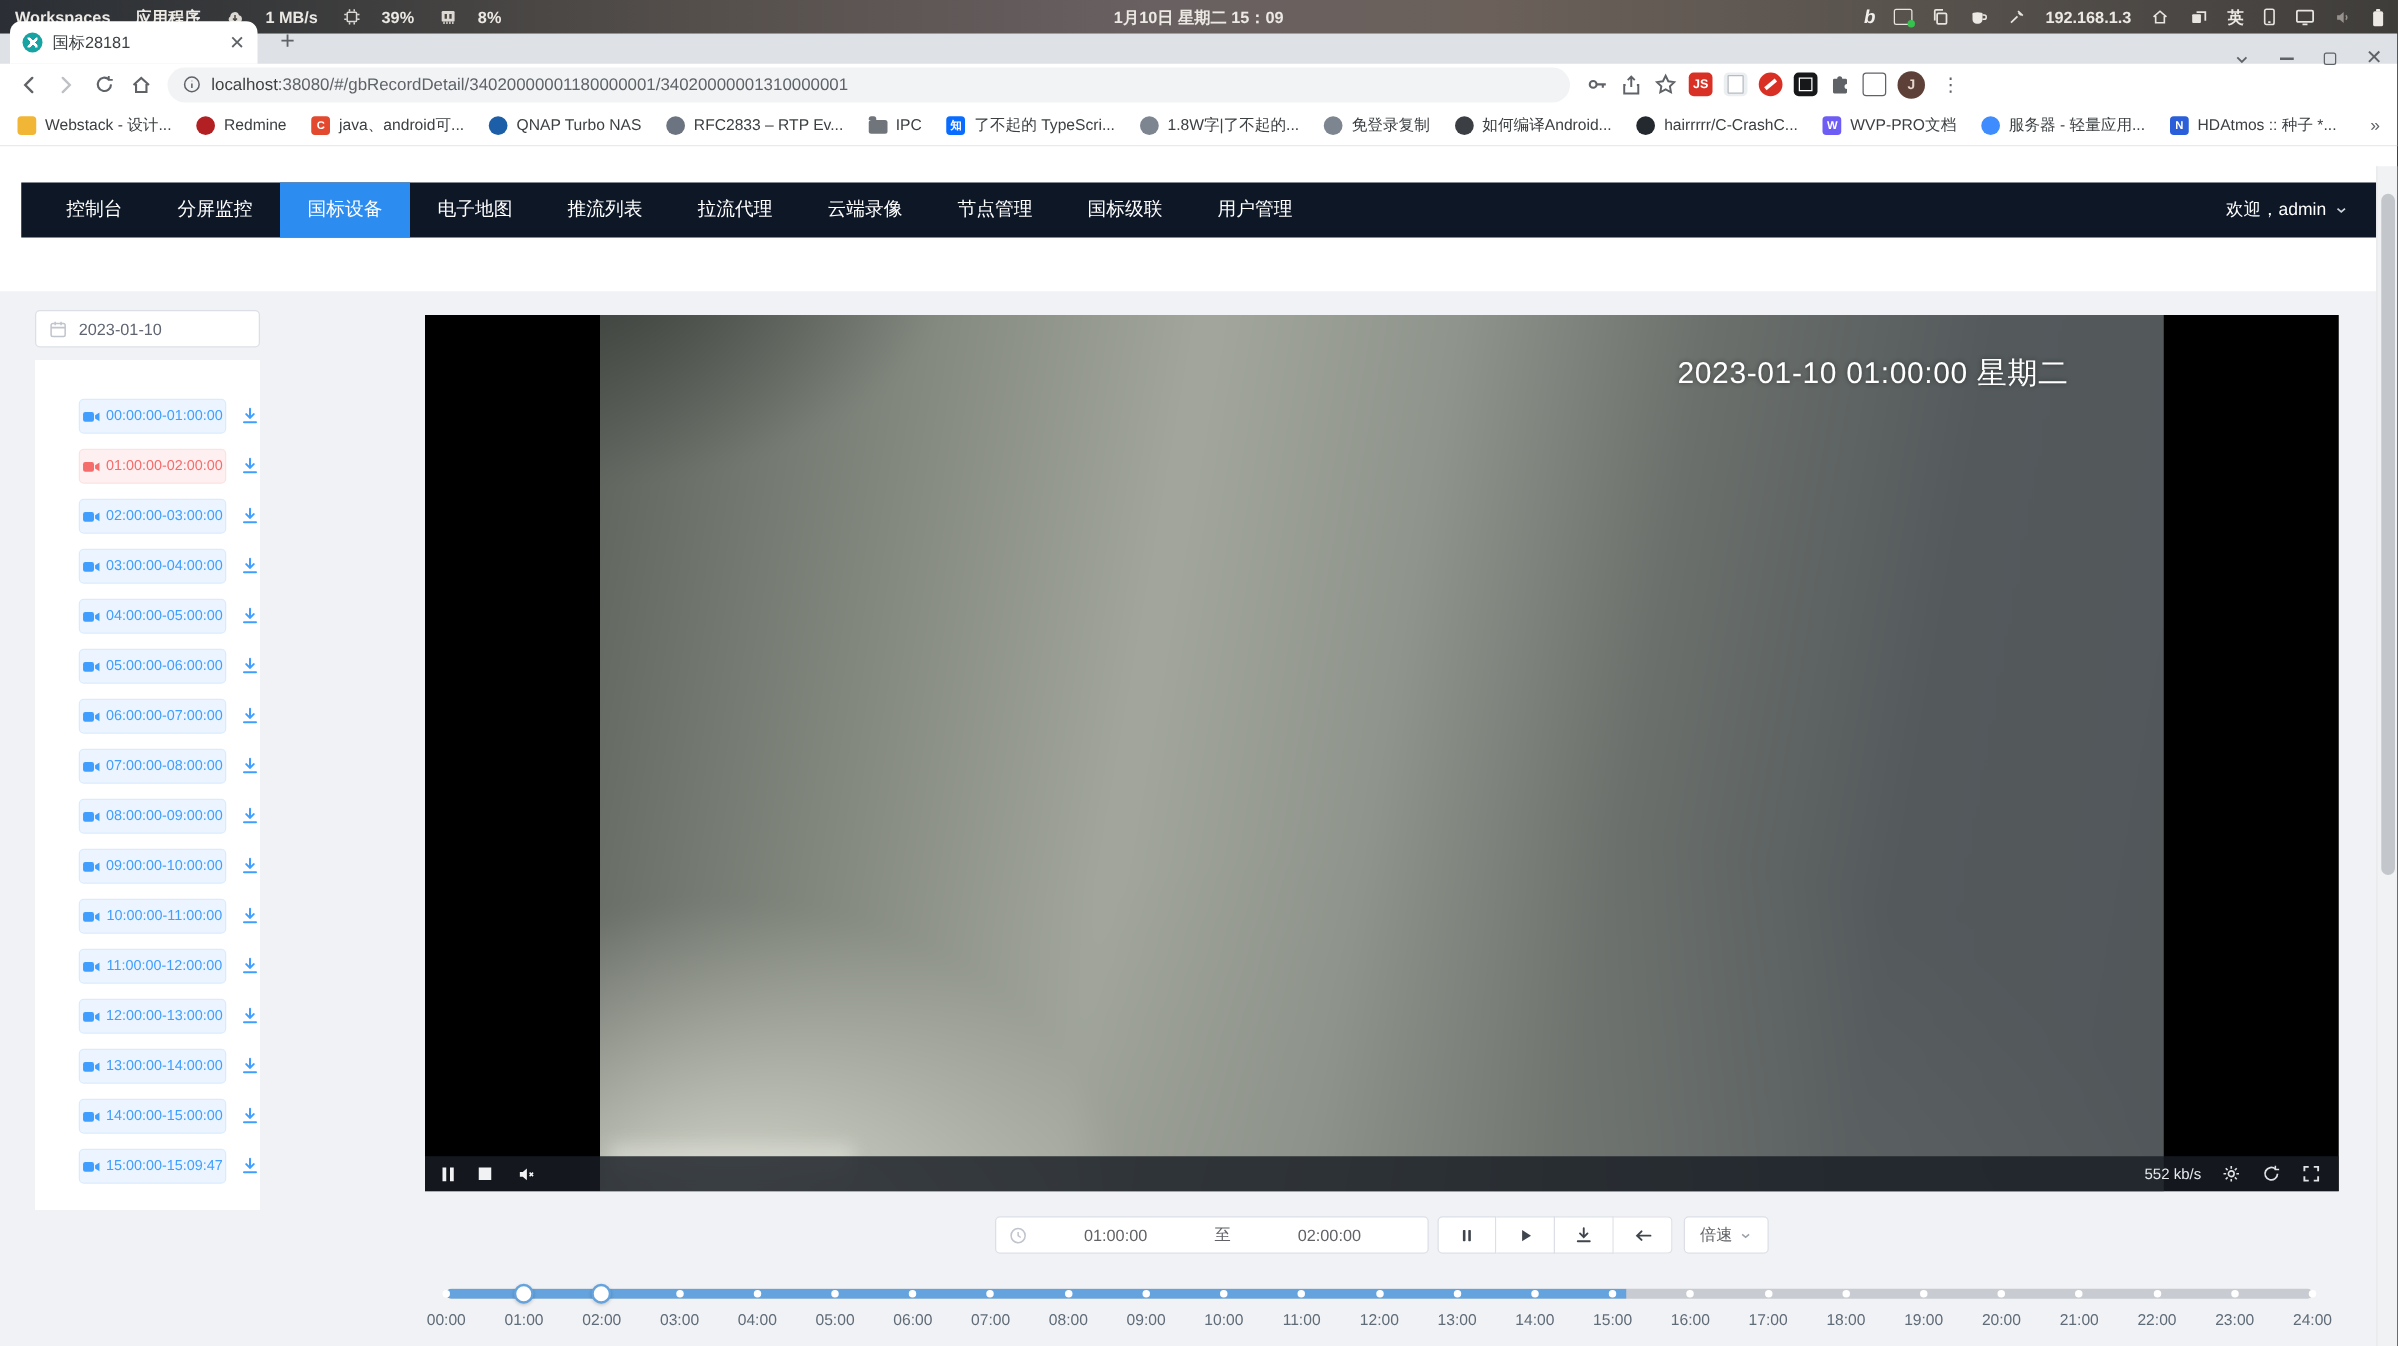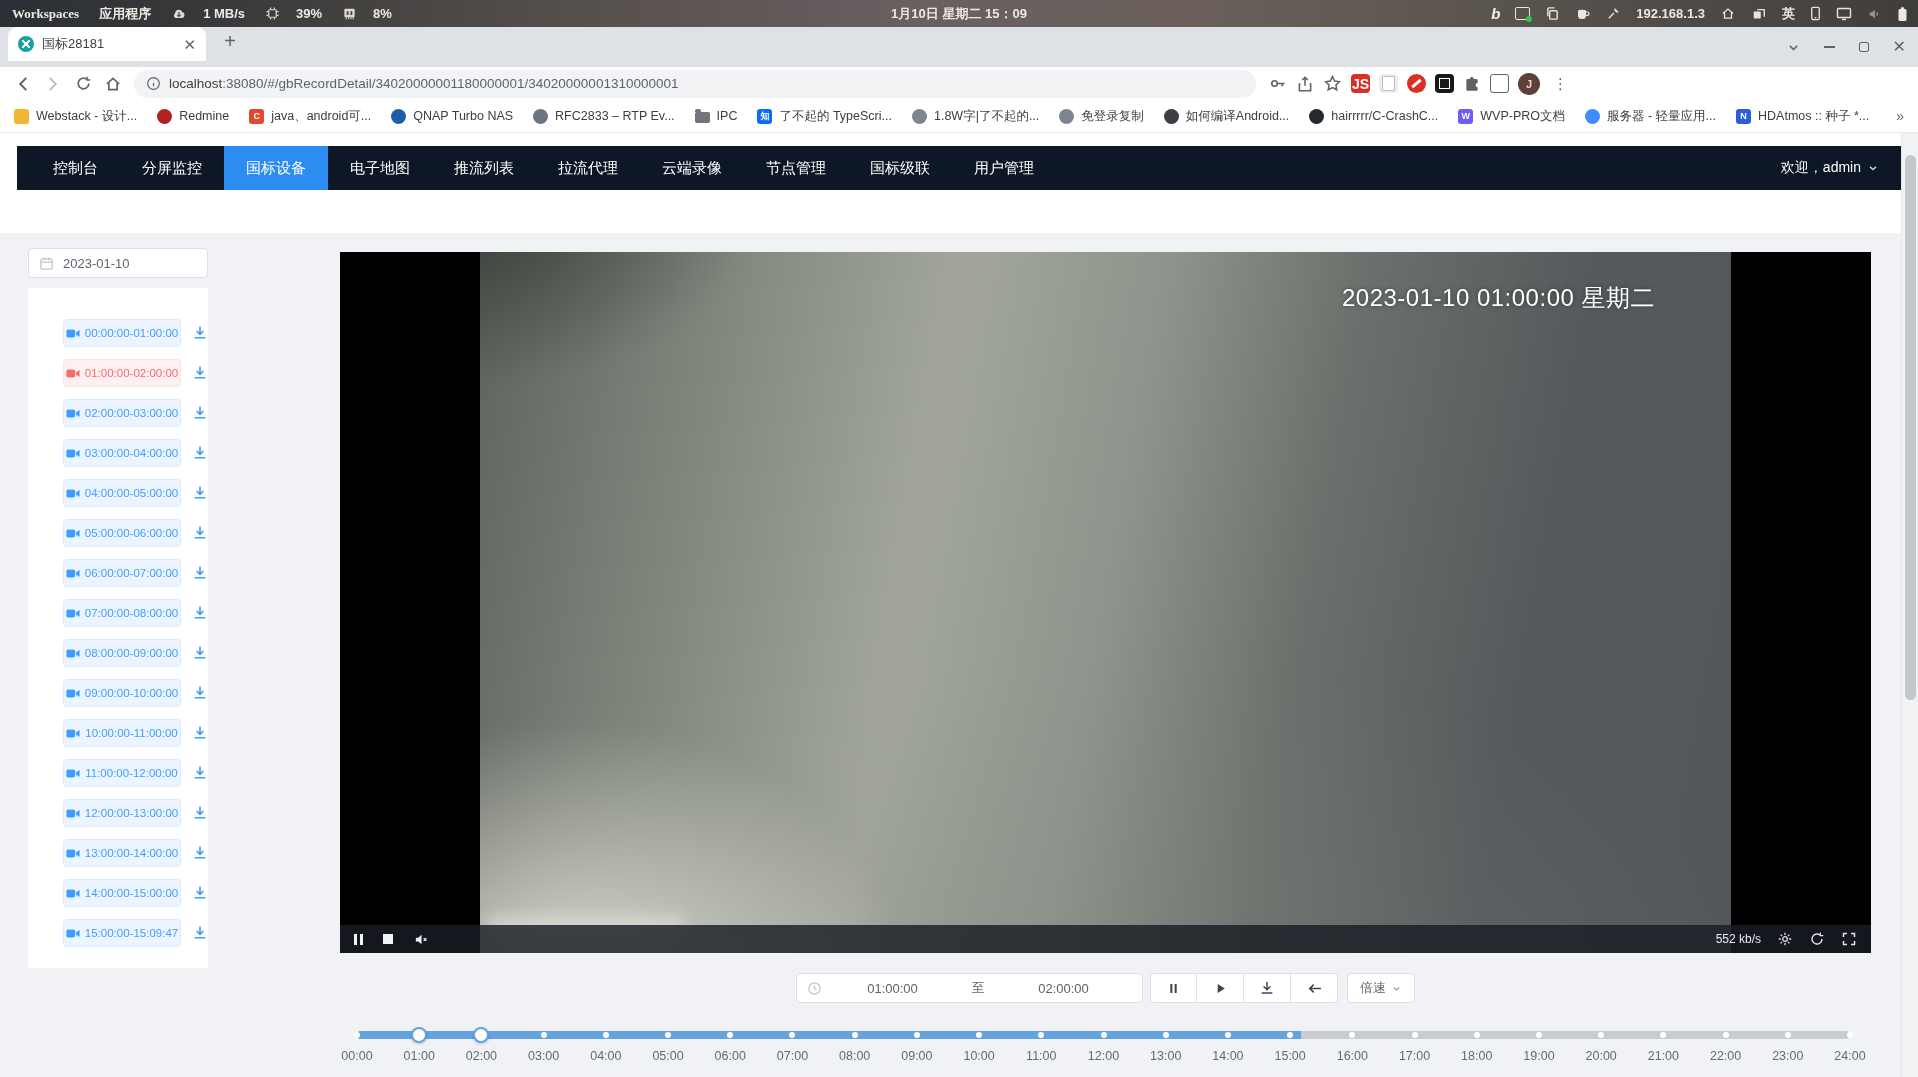--- a/index.html
+++ b/index.html
@@ -3,32 +3,32 @@
 <meta charset="utf-8">
 <style>
   * { margin:0; padding:0; box-sizing:border-box; }
   body { font-family:"Liberation Sans","DejaVu Sans",sans-serif; background:#000; }
   .screen { position:relative; width:1918px; height:1077px; background:#fff; overflow:hidden; font-family:"Liberation Sans","DejaVu Sans",sans-serif; }
 
   
   .sysbar { height:27px; display:flex; align-items:center; font-size:13px; color:#ece9e4; position:relative;
     background:linear-gradient(90deg,#2b2f35 0%,#393a3b 12%,#56504c 30%,#696062 48%,#6b605a 62%,#5a544e 78%,#4c4845 90%,#3f3d3a 100%); }
   .sys-left { display:flex; align-items:center; gap:20px; padding-left:12px; }
-  .sys-left .txt { font-weight:700;font-family:Liberation Serif, serif; }
+  .sys-left .txt { font-weight:700; }
   .sys-metric { display:flex; align-items:center; gap:16px; font-weight:700; }
   .sys-clock { position:absolute; left:50%; transform:translateX(-50%); font-weight:700; }
   .sys-right { margin-left:auto; display:flex; align-items:center; gap:15px; padding-right:10px; }
   .sys-right svg, .sys-left svg { display:block; }
   .bing-b { font-weight:700; font-size:15px; font-style:italic; color:#f2f0ed; }
   .img-ico { position:relative; width:15px; height:13px; border:1.5px solid #e8e5e1; border-radius:2px; }
   .img-ico i { position:absolute; right:-3px; bottom:-3px; width:6px; height:6px; border-radius:50%; background:#35c24d; }
   .ime { font-size:13px; font-weight:700; }
 
   
-  .tabstrip { height:40px; background:#dee1e6; display:flex; position:relative; }
+  .tabstrip { height:24px; background:#dee1e6; display:flex; align-items:flex-end; position:relative; }
   .btab { margin-left:8px; width:198px; height:34px; background:#fff; border-radius:9px 9px 0 0; display:flex; align-items:center; padding:0 10px; gap:8px; font-size:13px; color:#3c4043; }
   .favicon { width:16px; height:16px; border-radius:50%; background:#17a3a1; position:relative; flex:0 0 16px; }
   .favicon::before { content:""; position:absolute; left:4px; top:4px; width:8px; height:8px; background:
      linear-gradient(45deg, transparent 40%, #fff 40%, #fff 60%, transparent 60%),
      linear-gradient(-45deg, transparent 40%, #fff 40%, #fff 60%, transparent 60%); }
   .btab .ttl { flex:1; white-space:nowrap; overflow:hidden; }
   .tclose { color:#5f6368; font-size:15px; line-height:1; }
   .newtab { width:28px; height:28px; margin:0 0 4px 10px; display:flex; align-items:center; justify-content:center; color:#5f6368; font-size:20px; }
   .winctl { position:absolute; right:12px; top:0; height:40px; display:flex; align-items:center; gap:24px; color:#5f6368; }
   .wc-min { width:11px; height:2px; background:#5f6368; }
@@ -36,21 +36,21 @@
   .wc-x { font-size:16px; line-height:1; }
 
   
   .toolbar { height:33px; background:#fff; display:flex; align-items:center; padding:0 8px; }
   .tb-ic { width:30px; height:28px; display:flex; align-items:center; justify-content:center; color:#5f6368; flex:0 0 auto; }
   .tb-ic.dim { color:#bdc1c6; }
   .omnibox { width:1122px; height:28px; margin-left:6px; background:#f1f3f4; border-radius:14px; display:flex; align-items:center; padding:0 12px; gap:8px; font-size:13.5px; overflow:hidden; white-space:nowrap; }
   .omni-host { color:#404040; }
   .omni-path { color:#5f6368; }
   .tb-right { display:flex; align-items:center; gap:9px; margin-left:12px; }
-  .ext { width:19px; height:19px; display:flex; align-items:center; justify-content:center; border-radius:4px; font-size:14px; font-weight:700; color:#fff; flex:0 0 auto; }
+  .ext { width:19px; height:19px; display:flex; align-items:center; justify-content:center; border-radius:4px; font-size:10px; font-weight:700; color:#fff; flex:0 0 auto; }
   .ext-js { background:#d93025; }
   .ext-doc { background:#eceff1; position:relative; }
   .ext-doc::before { content:""; width:11px; height:13px; background:#fff; border:1px solid #b6bcc2; border-radius:1px; }
   .ext-block { background:#d93025; border-radius:50%; position:relative; }
   .ext-block::before { content:""; width:11px; height:3px; background:#fff; transform:rotate(-40deg); }
   .ext-sq { background:#17181a; }
   .ext-sq::before { content:""; width:9px; height:9px; border:1.6px solid #fff; }
   .ext-win { border:1.8px solid #5f6368; border-radius:3px; }
   .avatar { width:22px; height:22px; border-radius:50%; background:#5d4037; color:#e8d7cf; font-size:11px; font-weight:700; display:flex; align-items:center; justify-content:center; }
   .dots { color:#5f6368; font-size:15px; padding:0 4px; letter-spacing:0; }

